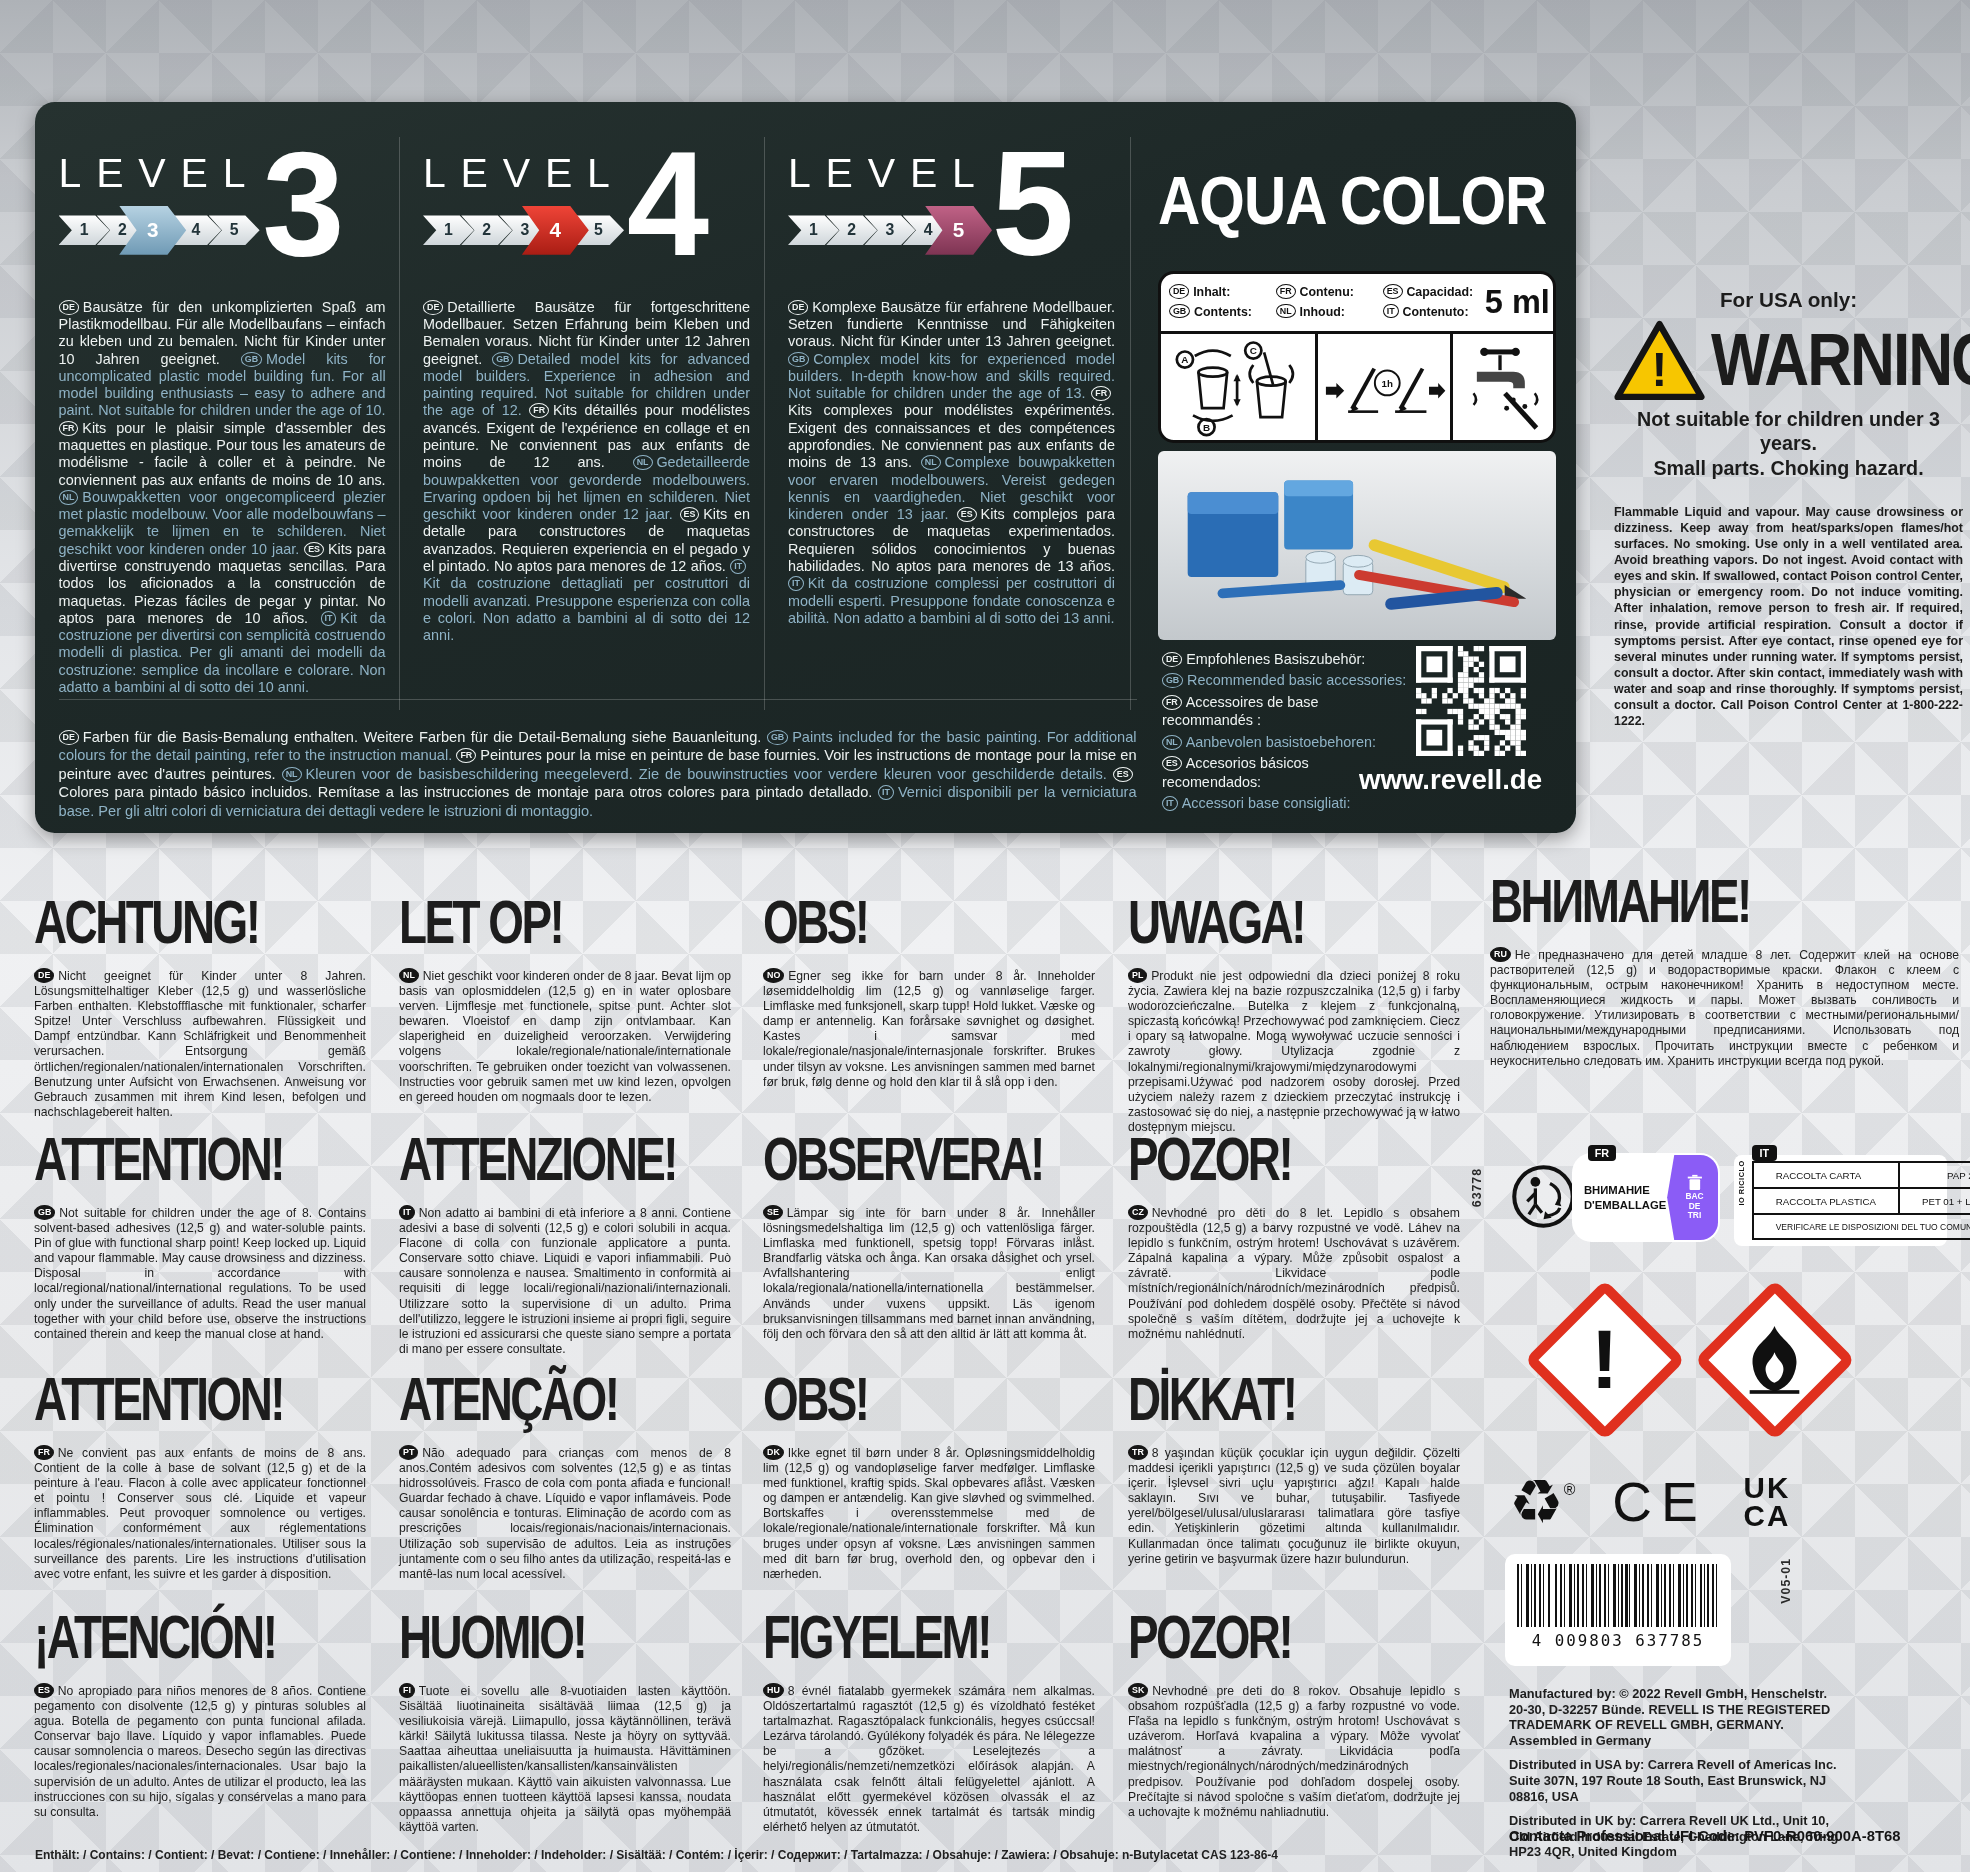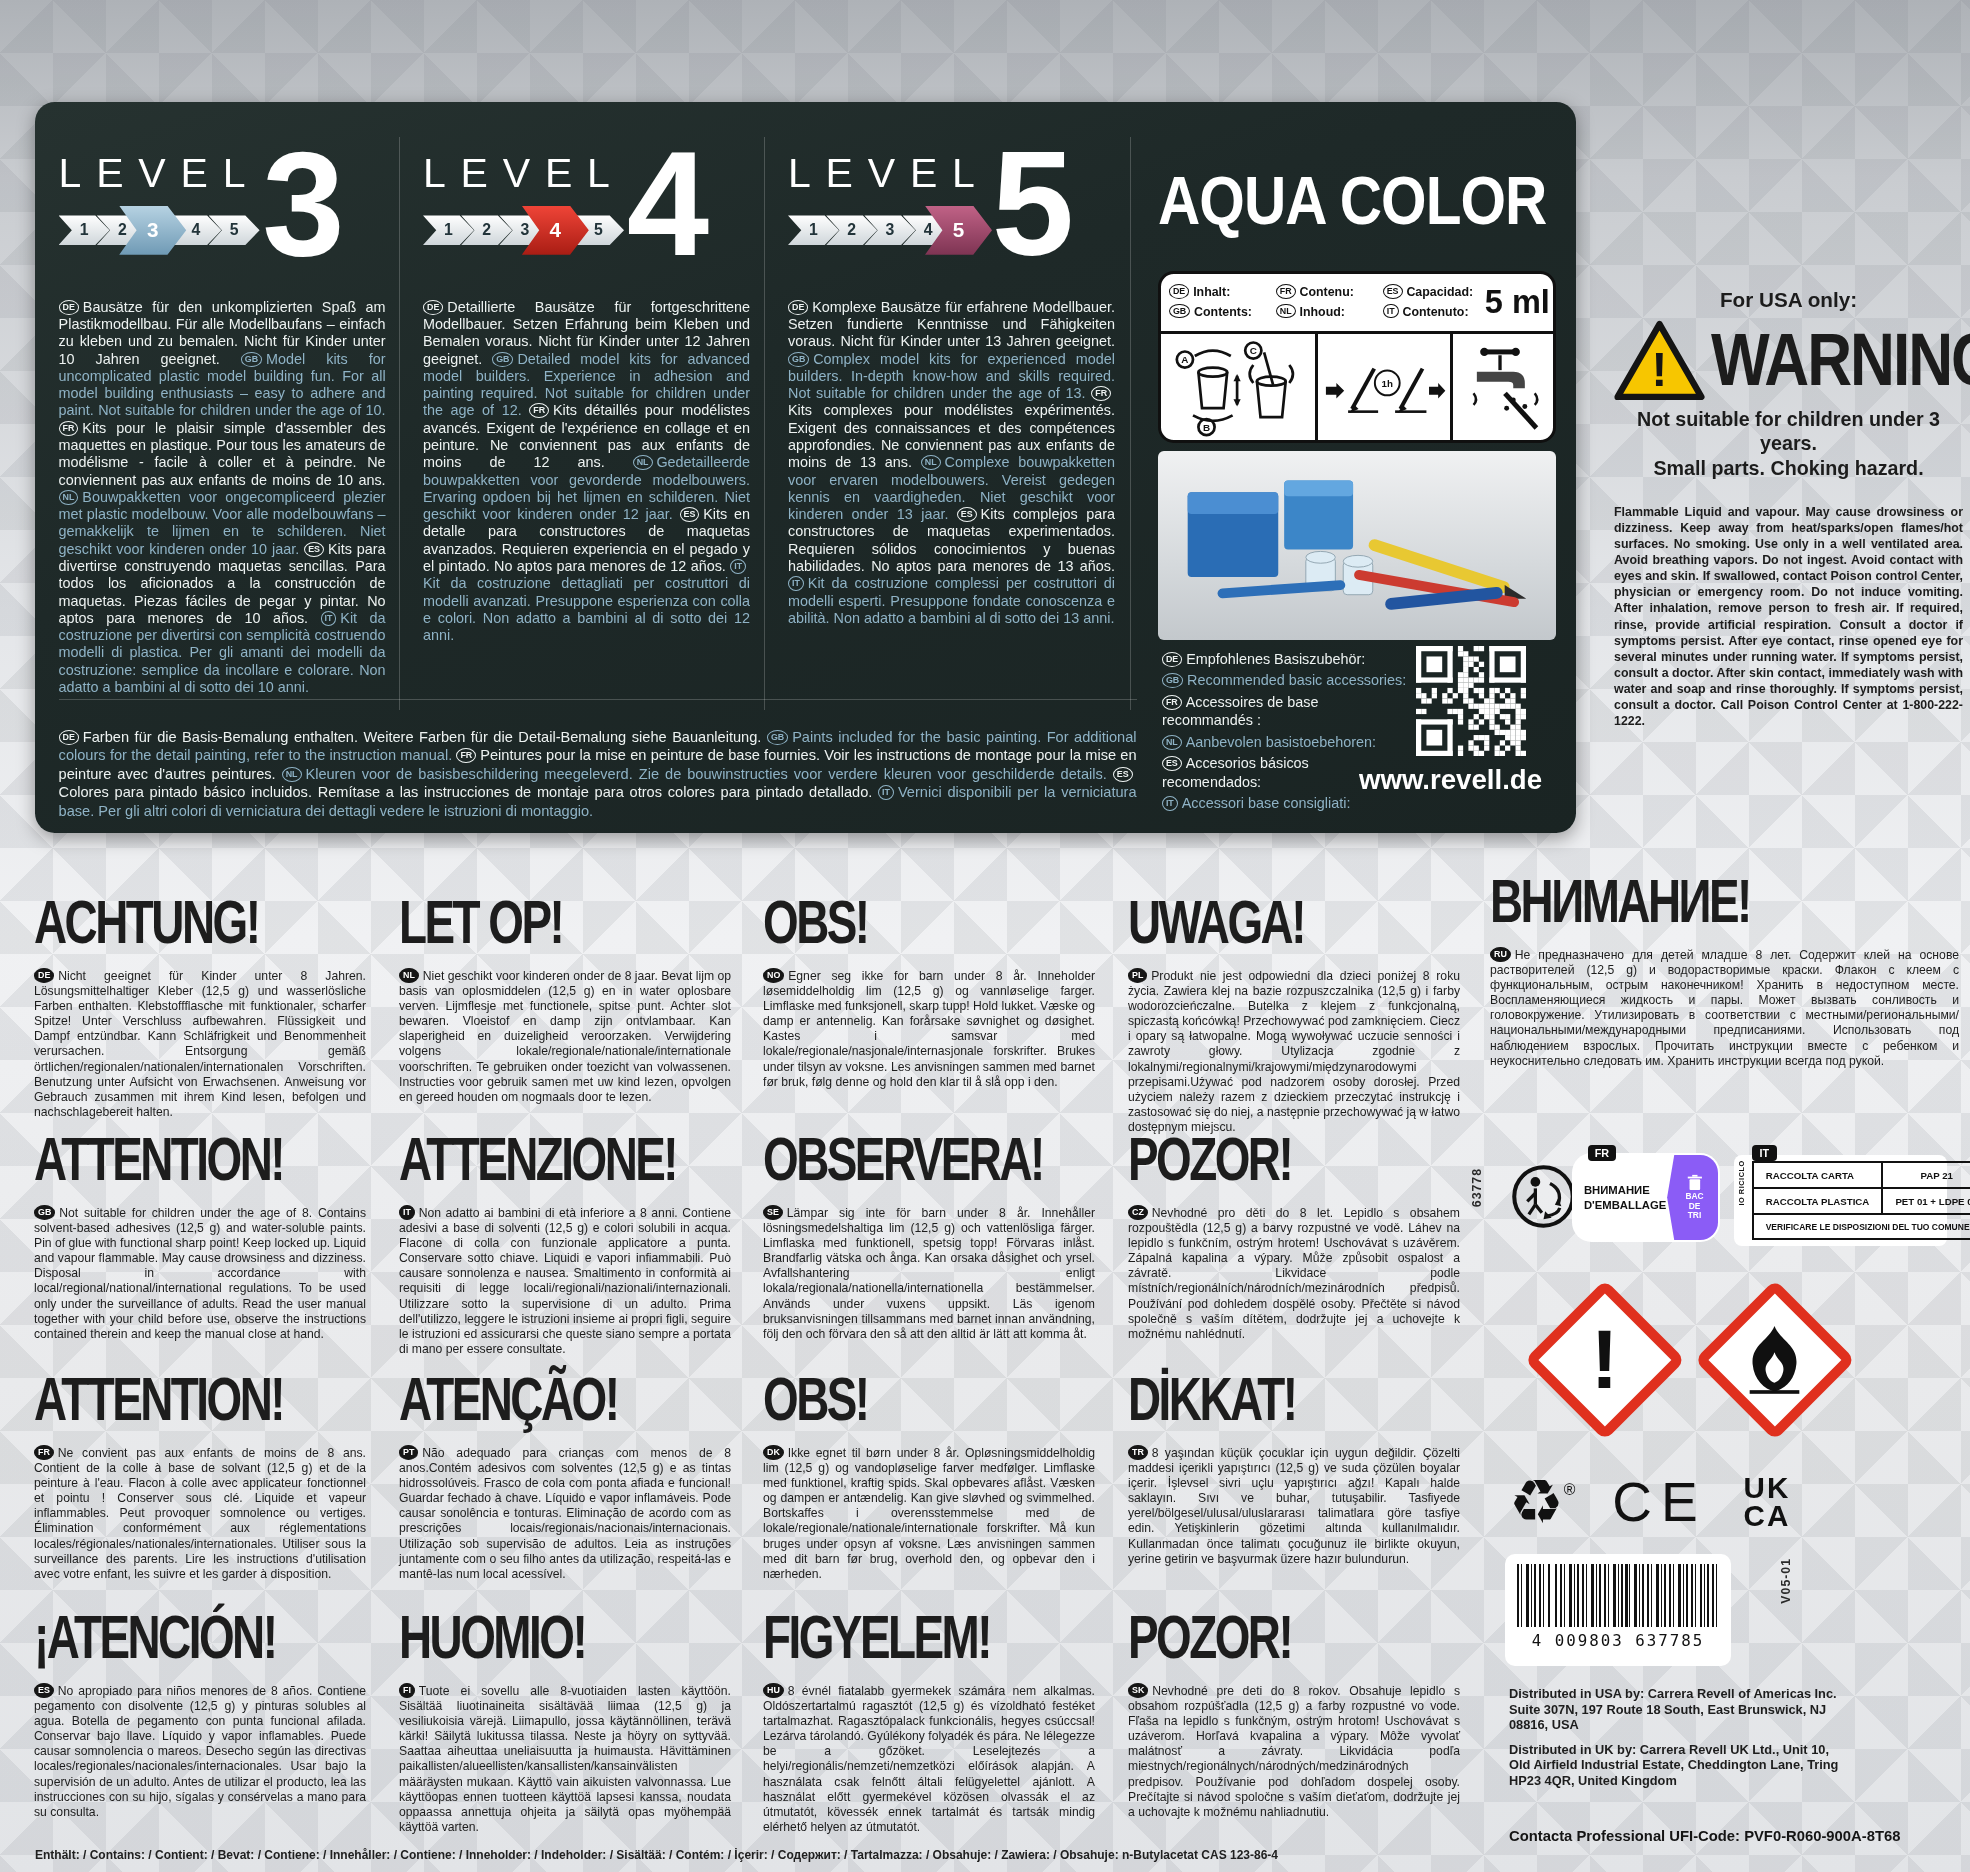--- a/index.html
+++ b/index.html
@@ -70,21 +70,21 @@
     box-shadow:0 0 0 2px #fff;display:flex;align-items:center;}
   .frtab{position:absolute;left:13.8px;top:-9.9px;background:#111;color:#fff;font-size:10.8px;font-weight:bold;
     padding:2px 6.9px;border-radius:3.9px;}
   .frtext{font-size:11.3px;font-weight:bold;line-height:1.3;padding-left:9.9px;flex:1;}
   .frbin{width:47px;height:85px;background:#8b5cf6;border-radius:0 17.7px 17.7px 0;color:#fff;display:flex;flex-direction:column;
     align-items:center;justify-content:center;font-size:8.4px;font-weight:bold;line-height:1.15;clip-path:polygon(14% 0,100% 0,100% 100%,14% 100%,0 50%);padding-left:3.9px;}
   .itcard{position:absolute;left:1734px;top:1155px;width:213px;height:91px;background:#fff;border-radius:7.9px;padding:5.9px 5.9px 5.9px 17.7px;box-sizing:border-box;}
   .ittab{position:absolute;left:17.7px;top:-9.9px;background:#111;color:#fff;font-size:10.8px;font-weight:bold;padding:2px 7.9px;border-radius:3.9px;}
   .itside{position:absolute;left:3px;top:50%;transform:translateY(50%) rotate(-90deg);transform-origin:0 0;font-size:7.4px;font-weight:bold;letter-spacing:0.5px;}
   .ittable{width:100%;height:100%;border:2px solid #111;border-collapse:collapse;}
-  .ittable td{border:2px solid #111;font-size:9.7px;font-weight:bold;padding:2px 12px;white-space:nowrap;}
+  .ittable td{border:2px solid #111;font-size:9.7px;font-weight:normal;padding:2px 22px;white-space:nowrap;}
   .ghs{position:absolute;width:165px;height:165px;display:flex;align-items:center;justify-content:center;}
   .ghs-d{position:absolute;inset:25.6px;transform:rotate(45deg);background:#fff;border:10.8px solid #e0301e;border-radius:9.9px;}
   .ghs-i{position:relative;z-index:2;font-size:83px;font-weight:900;color:#101010;line-height:1;}
   .marks{position:absolute;left:1509px;top:1470px;width:443px;display:flex;align-items:center;gap:37px;}
   .recy{font-size:61px;line-height:1;color:#111;}
   .recy sup{font-size:15.8px;vertical-align:27.6px;}
   .cemark{font-size:55px;letter-spacing:8.9px;color:#111;font-weight:400;}
   .ukca{font-size:29.6px;font-weight:bold;line-height:.95;letter-spacing:2px;color:#111;}
   .bcbox{position:absolute;left:1505px;top:1554px;width:226px;height:112px;background:#fff;border-radius:9.9px;
     padding:9.9px 11.8px 5.9px;box-sizing:border-box;}
@@ -575,19 +575,20 @@
   <span class="ukca"><span>UK</span><br><span>CA</span></span>
 </div>
 
 <div class="bcbox rc">
   <div class="bars"></div>
   <div class="bcnum">4 009803 637785</div>
 </div>
 <span class="vtext" style="left:1779px;top:1558px;z-index:2">V05-01</span>
 
 <div class="mfg">
+  <p>Manufactured by: © 2022 Revell GmbH, Henschelstr. 20-30, D-32257 Bünde. REVELL IS THE REGISTERED TRADEMARK OF REVELL GMBH, GERMANY. Assembled in Germany</p>
   <p>Distributed in USA by: Carrera Revell of Americas Inc. Suite 307N, 197 Route 18 South, East Brunswick, NJ 08816, USA</p>
   <p>Distributed in UK by: Carrera Revell UK Ltd., Unit 10, Old Airfield Industrial Estate, Cheddington Lane, Tring HP23 4QR, United Kingdom</p>
 </div>
 <div class="ufi">Contacta Professional UFI-Code: PVF0-R060-900A-8T68</div>
 
 <div class="contains">Enthält: / Contains: / Contient: / Bevat: / Contiene: / Innehåller: / Contiene: / Inneholder: / Indeholder: / Sisältää: / Contém: / İçerir: / Содержит: / Tartalmazza: / Obsahuje: / Zawiera: / Obsahuje: n-Butylacetat CAS 123-86-4</div>
 
 
 </body></html>

